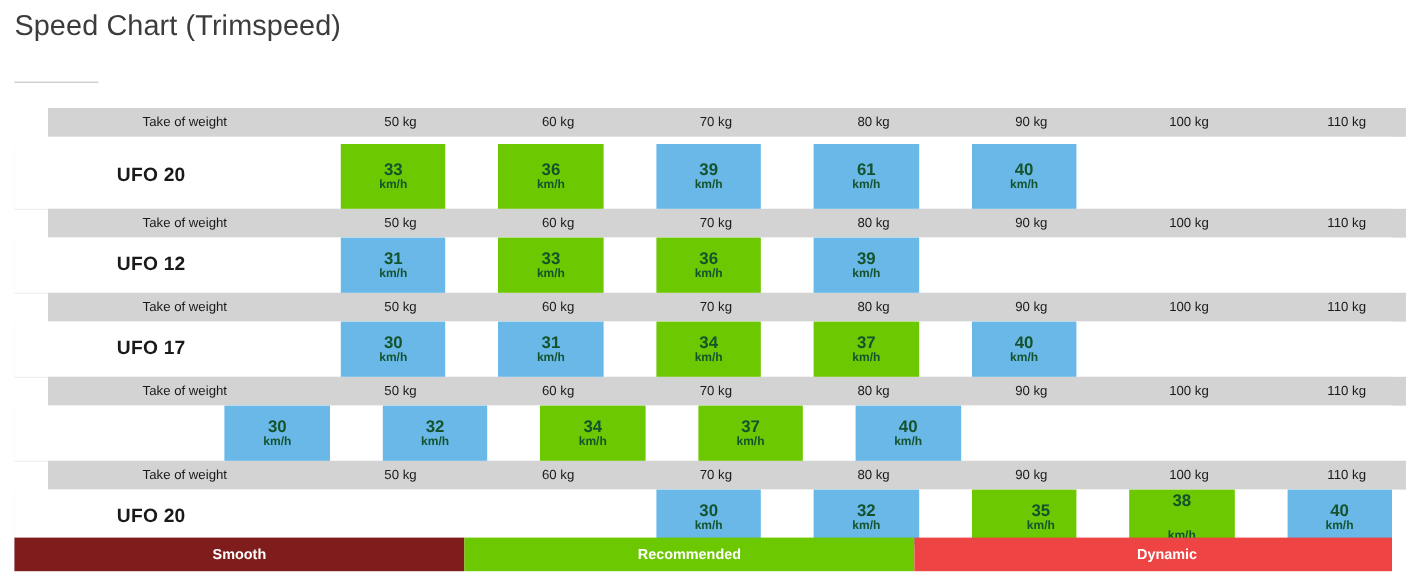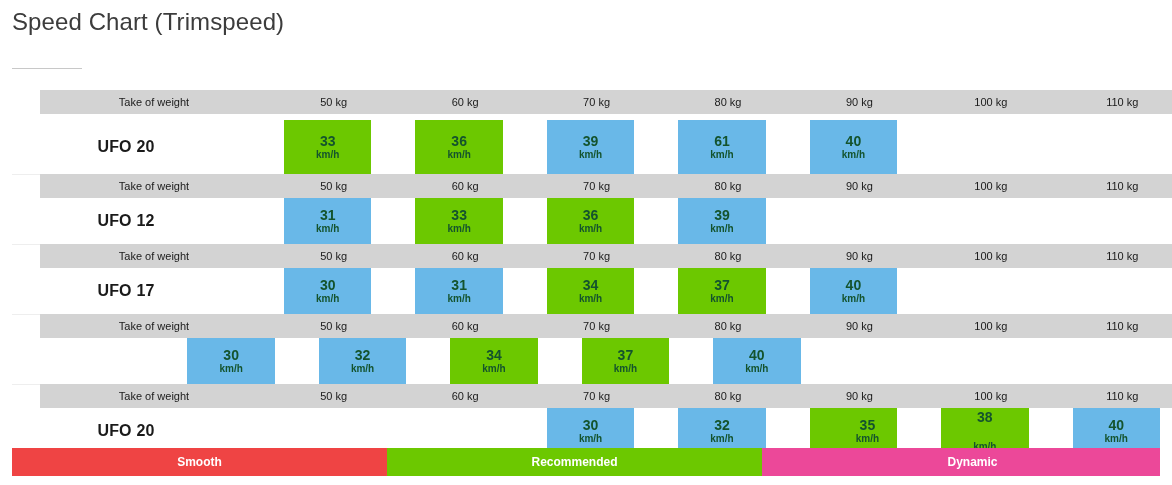--- a/index.html
+++ b/index.html
@@ -338,18 +338,18 @@
         <div class="cell">
           <div class="bar" style="background: rgb(105, 184, 232);">
             <span class="bar-val">40</span>
             <span class="bar-unit">km/h</span>
           </div>
         </div>
       </div>
     </div>
 
   <div class="legend" id="legend-root">
-      <div class="legend-seg" style="background: #ef4444;">Smooth</div>
+      <div class="legend-seg" style="background: #7f1d1d;">Smooth</div>
       <div class="legend-seg" style="background: rgb(108, 200, 0);">Recommended</div>
-      <div class="legend-seg" style="background: #ec4899; padding-left: 23px;">Dynamic</div>
+      <div class="legend-seg" style="background: #ef4444; padding-left: 23px;">Dynamic</div>
     </div>
 
 </div>
 
 </body></html>

